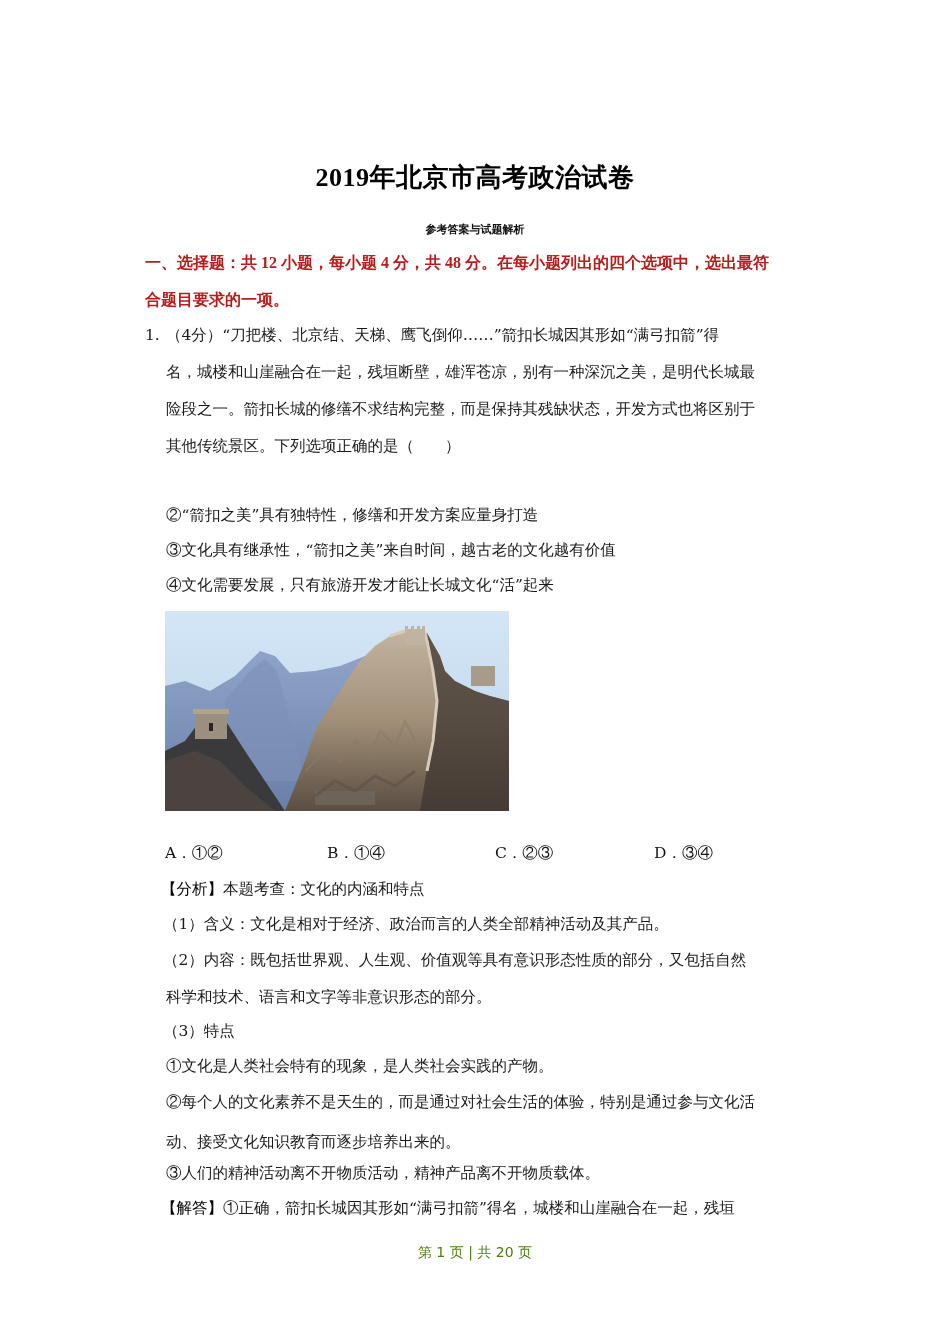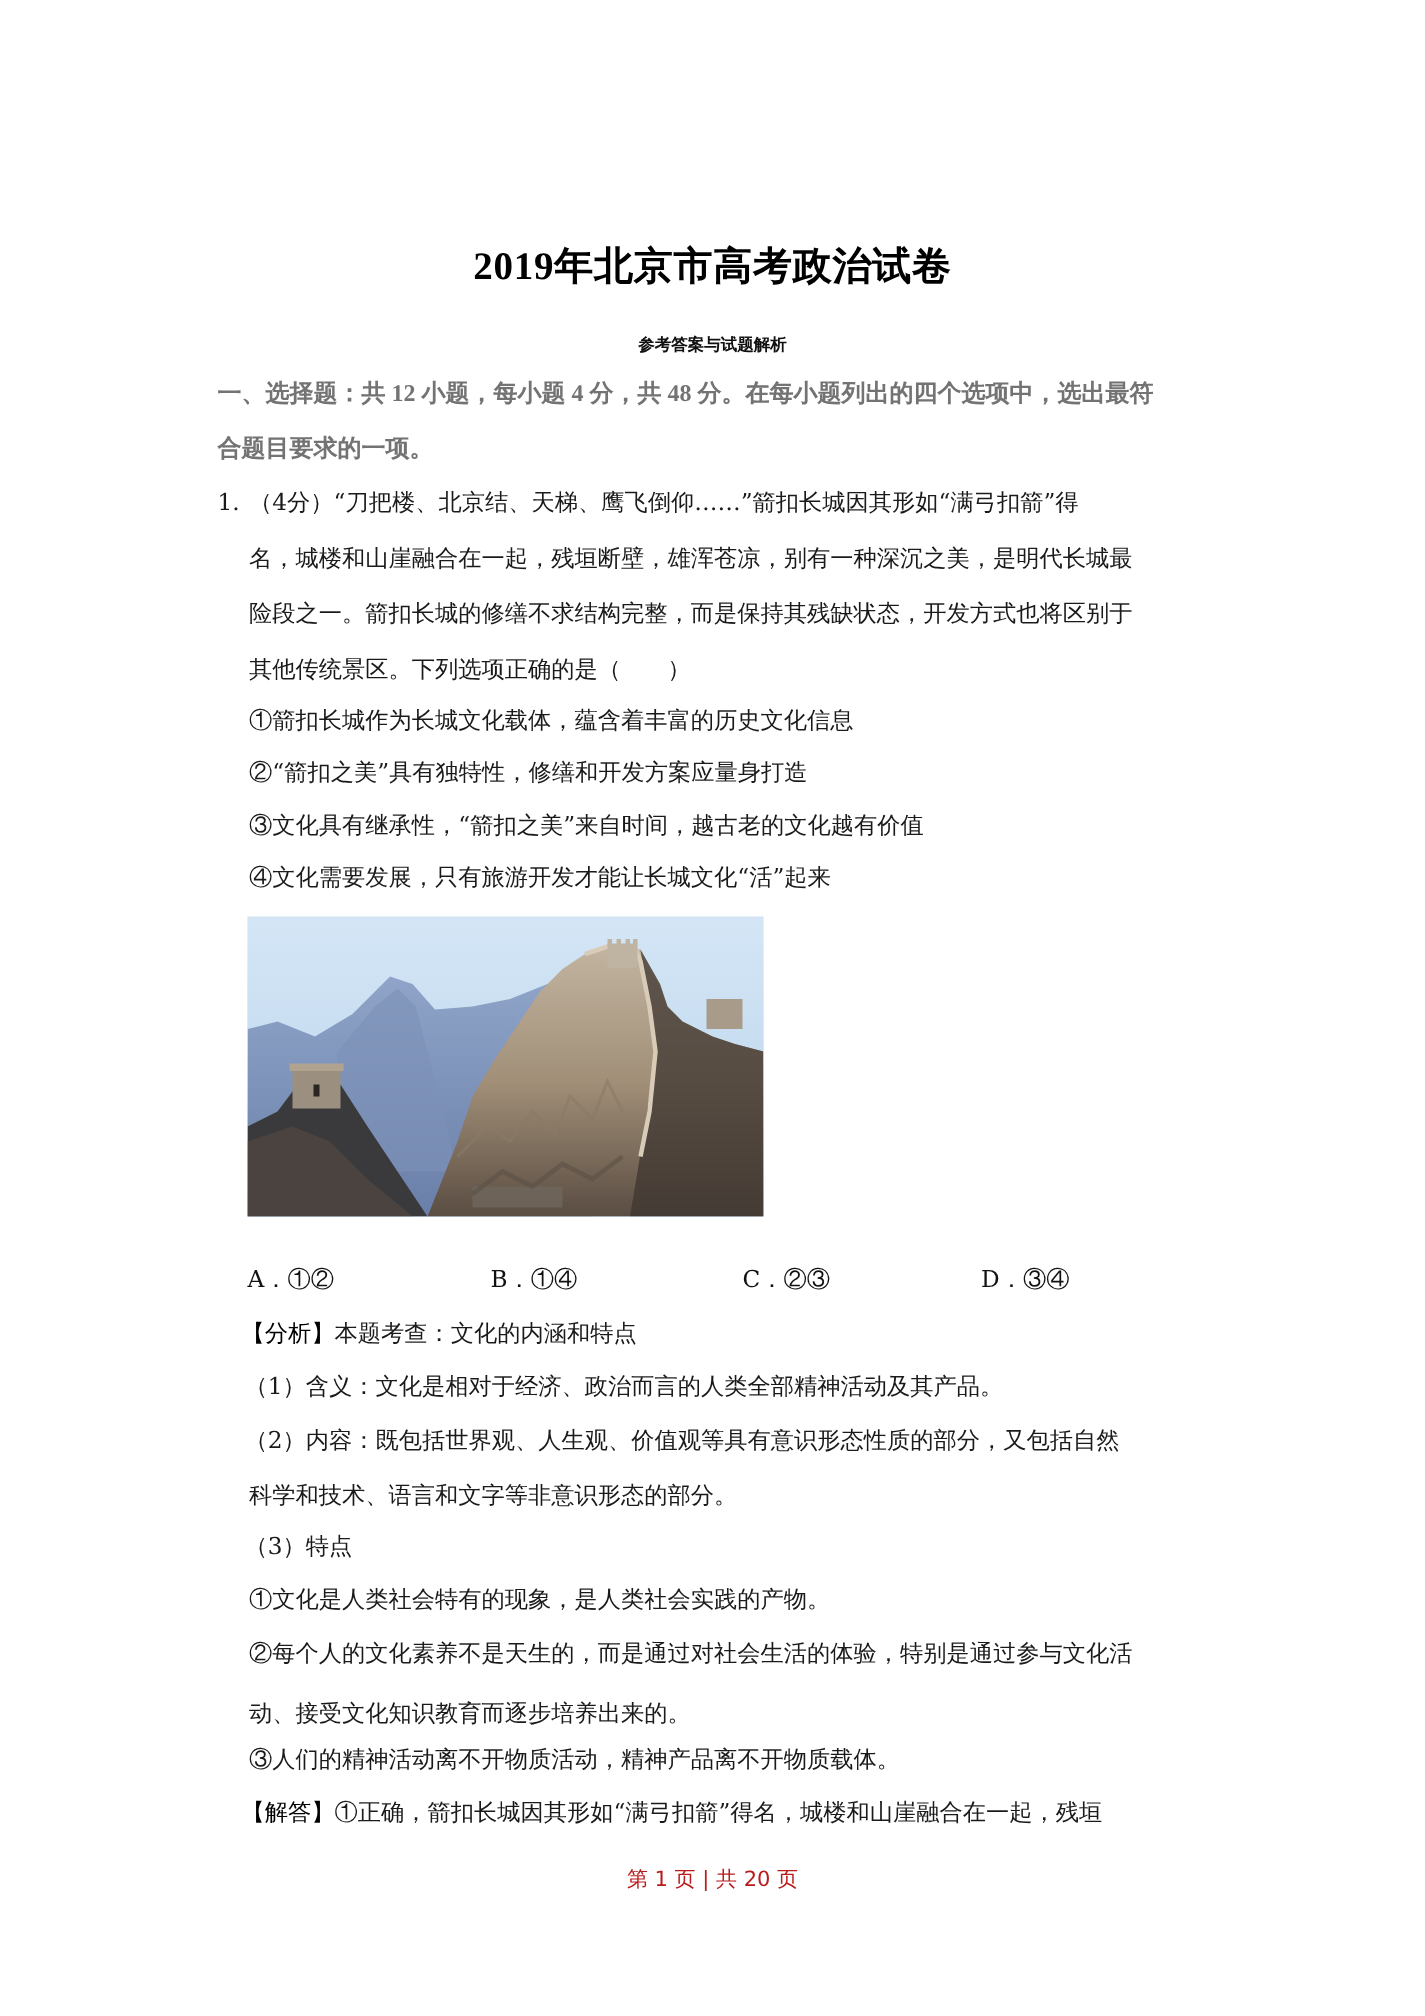--- a/index.html
+++ b/index.html
@@ -48,21 +48,21 @@
       left: 0;
       font-size: 15.5px;
       line-height: 20px;
       white-space: nowrap;
       color: #1a1a1a;
     }
     .section-head {
       font-family: "Liberation Serif", "DejaVu Serif", serif;
       font-weight: bold;
       font-size: 16px;
-      color: #737373;
+      color: #b91c1c;
     }
     .blue-tag {
       color: #000000;
     }
     .photo {
       position: absolute;
       left: 165px;
       top: 611px;
       width: 344px;
       height: 200px;
@@ -83,41 +83,40 @@
       top: 0;
       white-space: nowrap;
     }
     .footer {
       position: absolute;
       top: 1244px;
       left: 0; width: 950px;
       text-align: center;
       font-family: "DejaVu Sans", "Liberation Sans", sans-serif;
       font-size: 14px;
-      color: #b91c1c;
+      color: #4d7c0f;
     }
   </style>
 </head>
 <body>
 
 <div class="page">
 
   <div class="title">2019年北京市高考政治试卷</div>
   <div class="subtitle">参考答案与试题解析</div>
 
   <div class="line section-head" style="top:253px; left:145px;">一、选择题：共 12 小题，每小题 4 分，共 48 分。在每小题列出的四个选项中，选出最符</div>
   <div class="line section-head" style="top:290px; left:145px;">合题目要求的一项。</div>
 
   <div class="line" style="top:325px; left:145px;">1.</div>
   <div class="line" style="top:325px; left:166px;">（4分）“刀把楼、北京结、天梯、鹰飞倒仰……”箭扣长城因其形如“满弓扣箭”得</div>
   <div class="line" style="top:362px; left:166px;">名，城楼和山崖融合在一起，残垣断壁，雄浑苍凉，别有一种深沉之美，是明代长城最</div>
   <div class="line" style="top:399px; left:166px;">险段之一。箭扣长城的修缮不求结构完整，而是保持其残缺状态，开发方式也将区别于</div>
   <div class="line" style="top:436px; left:166px;">其他传统景区。下列选项正确的是（　　）</div>
 
-  <div class="line" style="top:470px; left:166px;">①箭扣长城作为长城文化载体，蕴含着丰富的历史文化信息</div>
   <div class="line" style="top:505px; left:166px;">②“箭扣之美”具有独特性，修缮和开发方案应量身打造</div>
   <div class="line" style="top:540px; left:166px;">③文化具有继承性，“箭扣之美”来自时间，越古老的文化越有价值</div>
   <div class="line" style="top:575px; left:166px;">④文化需要发展，只有旅游开发才能让长城文化“活”起来</div>
 
   <div class="photo" title="箭扣长城山崖与城楼照片">
     <svg width="344" height="200" viewBox="0 0 344 200" xmlns="http://www.w3.org/2000/svg">
       <defs>
         <linearGradient id="sky" x1="0" y1="0" x2="0" y2="1">
           <stop offset="0" stop-color="#d4e6f6"></stop>
           <stop offset="1" stop-color="#b9d2ea"></stop>

